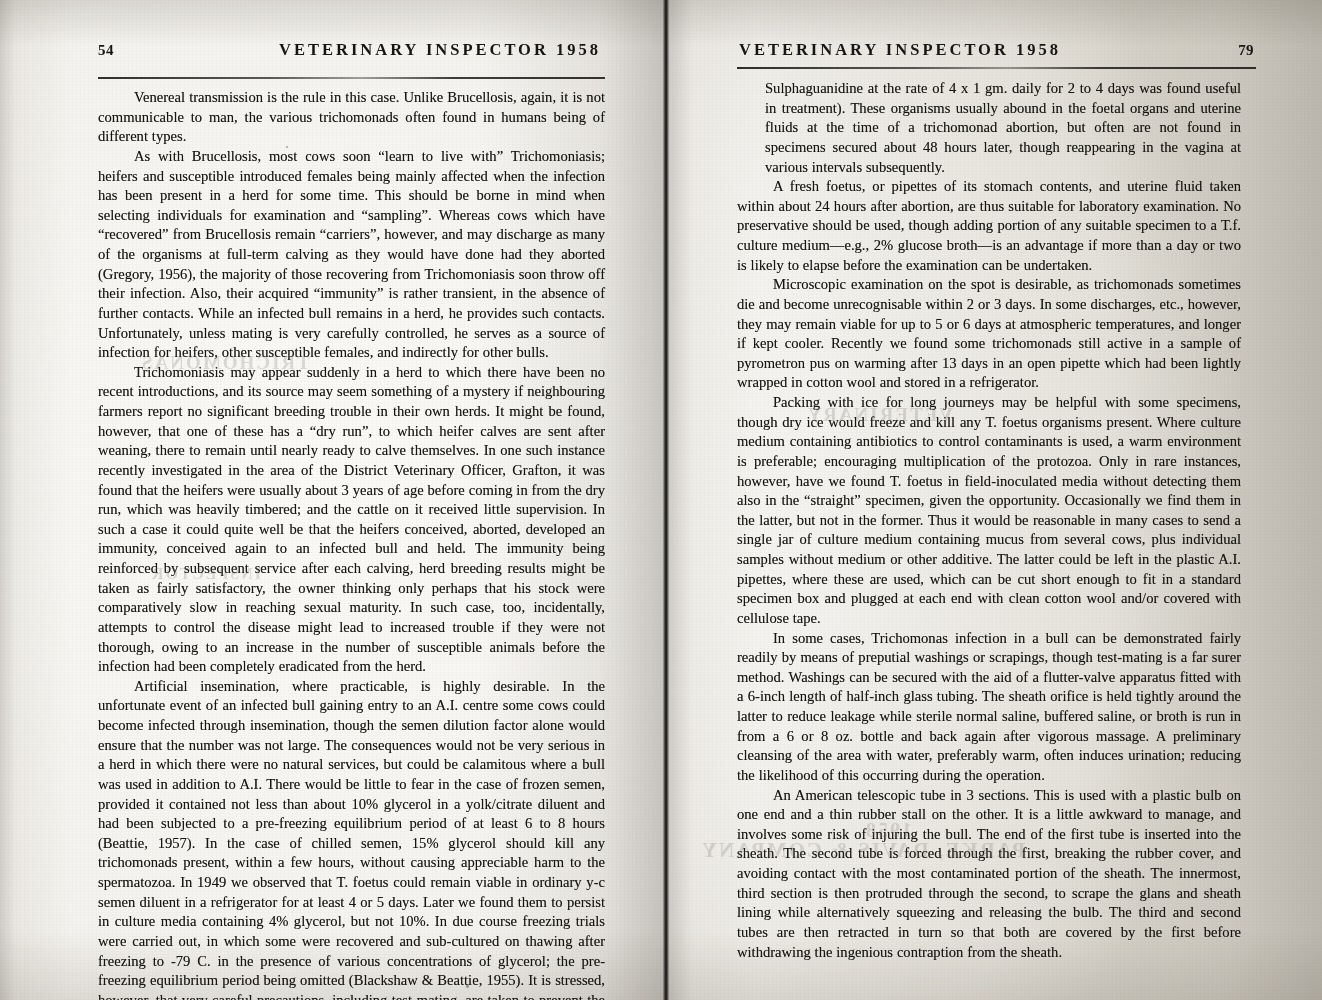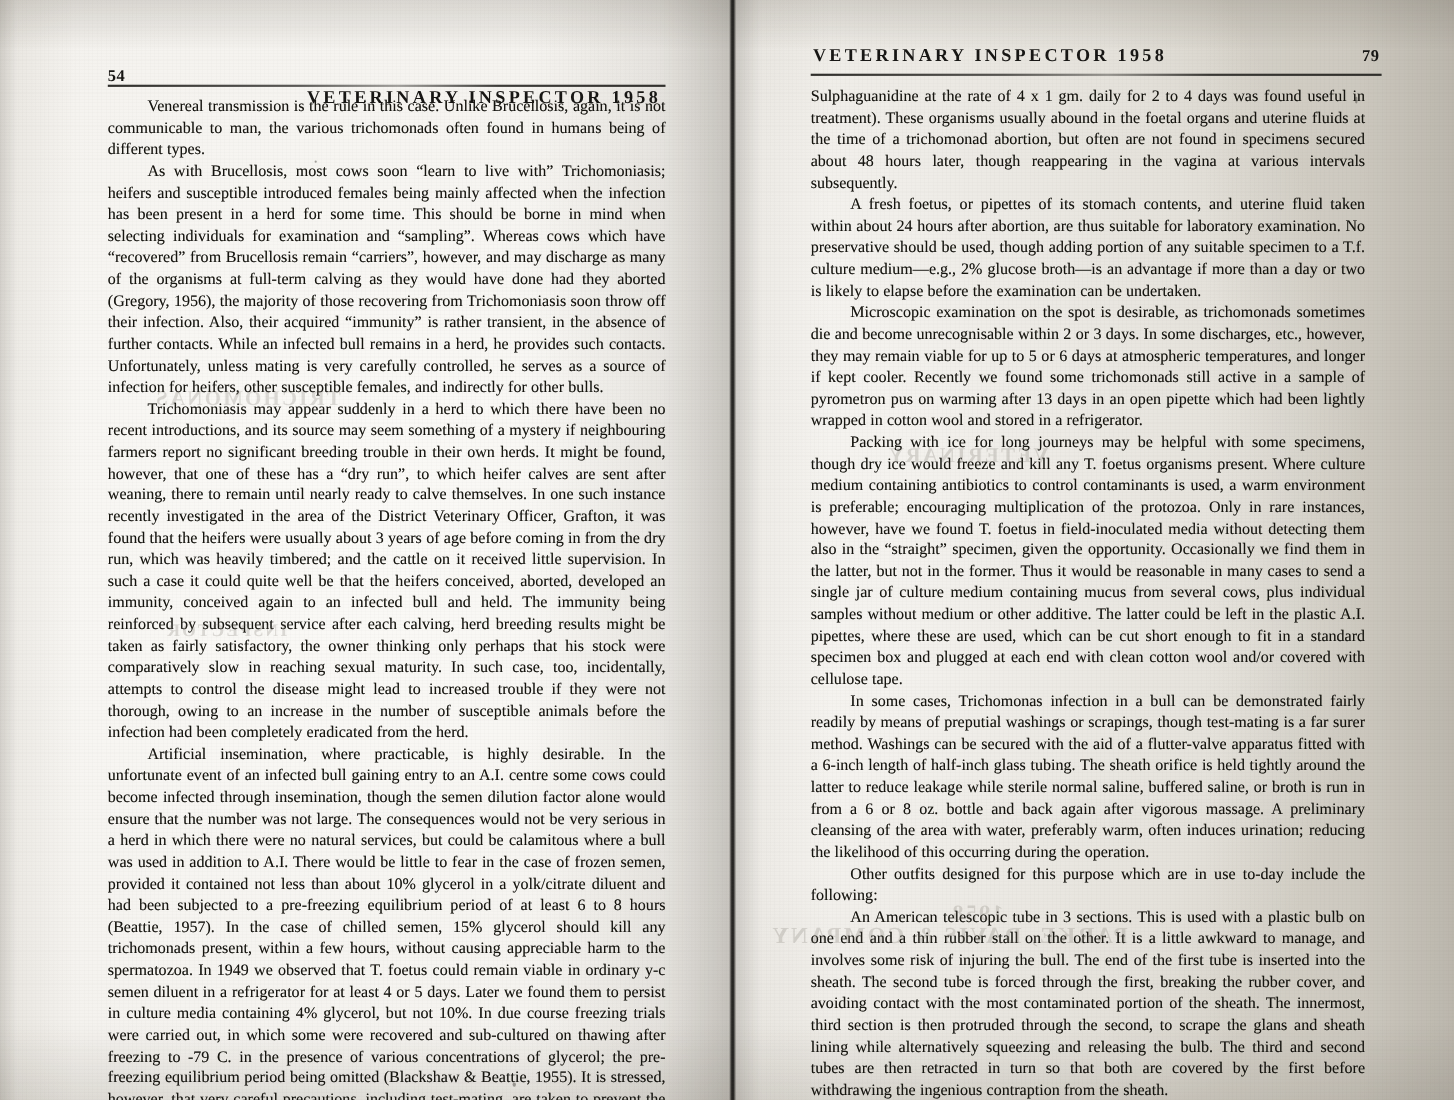--- a/index.html
+++ b/index.html
@@ -90,21 +90,21 @@
   .page-right { left: 669px; width: 653px; }
 
   .running-head {
     position: absolute;
     left: 0; right: 0;
     display: flex;
     align-items: baseline;
     font-weight: bold;
     color: #161513;
   }
-  .page-left  .running-head { top: 62px; left: 98px;  right: 62px; flex-direction: column; }
+  .page-left  .running-head { top: 40px; left: 98px;  right: 62px; }
   .page-right .running-head { top: 40px; left: 70px;  right: 68px; }
 
   .folio {
     font-size: 15px;
     letter-spacing: .4px;
     font-family: "Liberation Serif", "DejaVu Serif", serif;
   }
   .head-title {
     font-size: 16.5px;
     letter-spacing: 3.0px;
@@ -139,21 +139,21 @@
     word-spacing: .2px;
   }
   .page-left  .column { top: 88px;  left: 98px;  width: 507px; }
   .page-right .column { top: 79px;  left: 737px; width: 504px; }
   .page-right .column { left: 68px; }
 
   .column p {
     margin: 0;
     text-indent: 36px;
   }
-  .column p.no-indent { text-indent: 0; }
+  .column p.no-indent { text-indent: 0; margin-left: 28px; }
 
   
   .column p { text-shadow: 0 0 .35px rgba(20,19,16,.45); }
 
   
   .bleed {
     position: absolute;
     color: rgba(108,104,96,.22);
     font-weight: bold;
     letter-spacing: 2px;
@@ -211,21 +211,20 @@
       <span class="folio">79</span>
     </div>
     <div class="head-rule"></div>
 
     <div class="column">
       <p class="no-indent">Sulphaguanidine at the rate of 4 x 1 gm. daily for 2 to 4 days was found useful in treatment). These organisms usually abound in the foetal organs and uterine fluids at the time of a trichomonad abortion, but often are not found in specimens secured about 48 hours later, though reappearing in the vagina at various intervals subsequently.</p>
       <p>A fresh foetus, or pipettes of its stomach contents, and uterine fluid taken within about 24 hours after abortion, are thus suitable for laboratory examination. No preservative should be used, though adding portion of any suitable specimen to a T.f. culture medium—e.g., 2% glucose broth—is an advantage if more than a day or two is likely to elapse before the examination can be undertaken.</p>
       <p>Microscopic examination on the spot is desirable, as trichomonads sometimes die and become unrecognisable within 2 or 3 days. In some discharges, etc., however, they may remain viable for up to 5 or 6 days at atmospheric temperatures, and longer if kept cooler. Recently we found some trichomonads still active in a sample of pyrometron pus on warming after 13 days in an open pipette which had been lightly wrapped in cotton wool and stored in a refrigerator.</p>
       <p>Packing with ice for long journeys may be helpful with some specimens, though dry ice would freeze and kill any T. foetus organisms present. Where culture medium containing antibiotics to control contaminants is used, a warm environment is preferable; encouraging multiplication of the protozoa. Only in rare instances, however, have we found T. foetus in field-inoculated media without detecting them also in the “straight” specimen, given the opportunity. Occasionally we find them in the latter, but not in the former. Thus it would be reasonable in many cases to send a single jar of culture medium containing mucus from several cows, plus individual samples without medium or other additive. The latter could be left in the plastic A.I. pipettes, where these are used, which can be cut short enough to fit in a standard specimen box and plugged at each end with clean cotton wool and/or covered with cellulose tape.</p>
       <p>In some cases, Trichomonas infection in a bull can be demonstrated fairly readily by means of preputial washings or scrapings, though test-mating is a far surer method. Washings can be secured with the aid of a flutter-valve apparatus fitted with a 6-inch length of half-inch glass tubing. The sheath orifice is held tightly around the latter to reduce leakage while sterile normal saline, buffered saline, or broth is run in from a 6 or 8 oz. bottle and back again after vigorous massage. A preliminary cleansing of the area with water, preferably warm, often induces urination; reducing the likelihood of this occurring during the operation.</p>
-      <p>Other outfits designed for this purpose which are in use to-day include the following:</p>
       <p>An American telescopic tube in 3 sections. This is used with a plastic bulb on one end and a thin rubber stall on the other. It is a little awkward to manage, and involves some risk of injuring the bull. The end of the first tube is inserted into the sheath. The second tube is forced through the first, breaking the rubber cover, and avoiding contact with the most contaminated portion of the sheath. The innermost, third section is then protruded through the second, to scrape the glans and sheath lining while alternatively squeezing and releasing the bulb. The third and second tubes are then retracted in turn so that both are covered by the first before withdrawing the ingenious contraption from the sheath.</p>
 
     </div>
   </div>
 
   <div class="bleed bleed-a">TRICHOMONAS</div>
   <div class="bleed bleed-b">VETERINARY</div>
   <div class="bleed bleed-c">1958</div>
   <div class="bleed bleed-d">PARKE, DAVIS &amp; COMPANY</div>
   <div class="bleed bleed-e">INSPECTOR</div>

